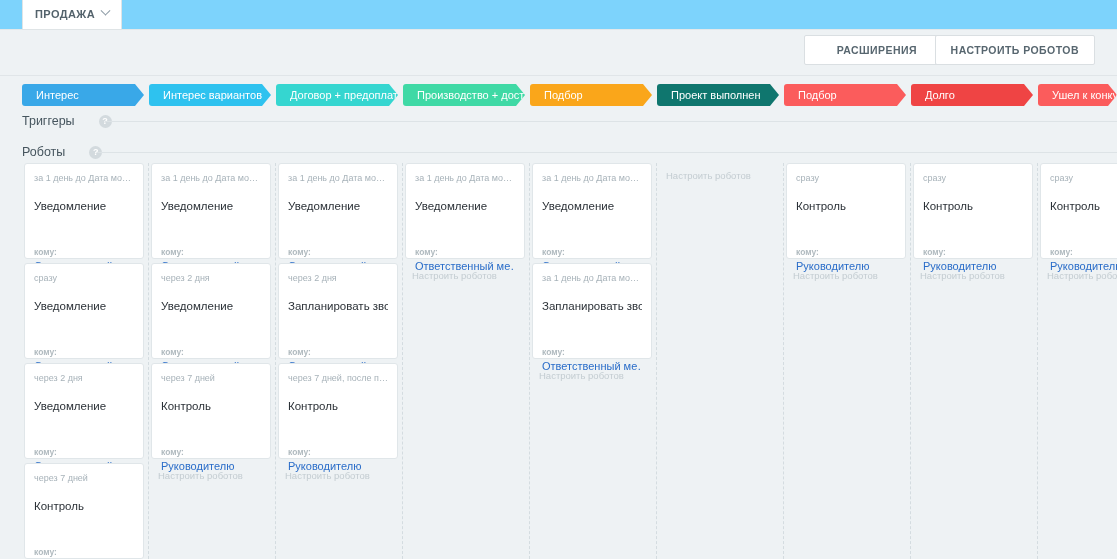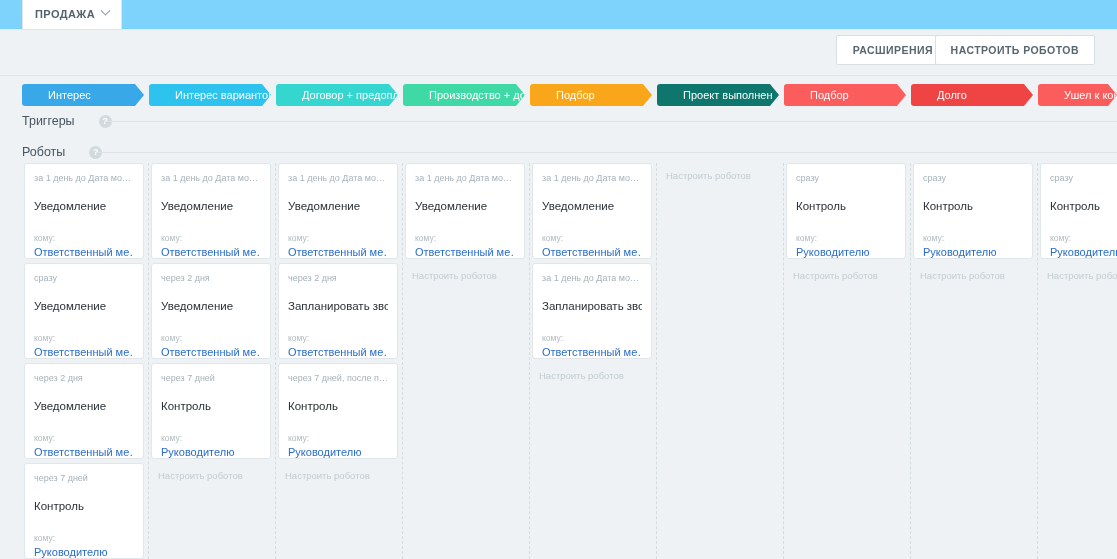--- a/index.html
+++ b/index.html
@@ -21,36 +21,36 @@
     font-size: 11px; font-weight: 700; letter-spacing: .4px;
     color: #53626b; cursor: pointer; text-transform: uppercase;
   }
   .chev { display:inline-block; width:7px; height:7px; border-right:1.4px solid #8a99a3;
           border-bottom:1.4px solid #8a99a3; transform: rotate(45deg) translate(-2px,-2px); }
 
   
   .actionrow { position:absolute; left:0; right:0; top:30px; height:45px; background:#eef2f4; }
   .btn-group { position:absolute; right:142px; top:5px; display:flex; height:30px;
                border:1px solid #dadfe2; background:#fff; border-radius:2px; }
-  .btn-group .main { display:flex; align-items:center; padding:0 16px; font-size:10.5px;
+  .btn-group .main { display:flex; align-items:center; padding:0 32px; font-size:10.5px;
                      font-weight:700; letter-spacing:.45px; color:#57666f; cursor:pointer; }
   .btn-group .split { width:1px; background:#e2e7ea; margin:6px 0; }
   .btn-group .arrow { display:flex; align-items:center; justify-content:center; width:24px; cursor:pointer; }
   .caret-dn { width:0;height:0;border-left:4px solid transparent;border-right:4px solid transparent;
               border-top:4.5px solid #8c9aa3; }
   .btn-plain { position:absolute; right:22px; top:5px; height:30px; display:flex; align-items:center;
                padding:0 15px; border:1px solid #dadfe2; background:#fff; border-radius:2px;
                font-size:10.5px; font-weight:700; letter-spacing:.45px; color:#57666f; cursor:pointer; }
 
   .hrule { position:absolute; left:0; right:0; top:75px; height:1px; background:#e0e5e8; }
 
   
   .stages { position:absolute; left:0; top:84px; height:22px; }
   .pill { position:absolute; top:0; height:22px; display:flex; align-items:center;
-          padding-left:26px; color:#fff; font-size:11px; white-space:nowrap;
+          padding-left:14px; color:#fff; font-size:11px; white-space:nowrap;
           overflow:hidden; cursor:pointer;
           clip-path: polygon(0 0, calc(100% - 9px) 0, 100% 50%, calc(100% - 9px) 100%, 0 100%);
           border-radius:3px 0 0 3px; }
 
   
   .seclabel { position:absolute; left:22px; display:flex; align-items:center; gap:24px; }
   .seclabel .txt { font-size:12.5px; color:#46555e; }
   .qmark { width:13px; height:13px; border-radius:50%; background:#d3dade; color:#fff;
            font-size:9px; line-height:13px; text-align:center; font-weight:700; cursor:pointer; }
   .secline { position:absolute; height:1px; background:#dde3e6; }
@@ -59,21 +59,21 @@
   .grid { position:absolute; left:0; top:163px; right:0; bottom:0; }
   .col { position:absolute; top:0; bottom:0; width:127px; }
   .col .sep { position:absolute; right:0; top:0; bottom:0; width:0;
               border-right:1px dashed #d4dce0; }
   .card { position:absolute; left:2px; width:120px; height:96px; background:#fff;
           border:1px solid #e0e6e9; border-radius:3px; padding:8px 9px 0 9px; cursor:pointer; }
   .card .when { font-size:9px; color:#a7b2b9; line-height:12px; white-space:nowrap;
                 overflow:hidden; text-overflow:ellipsis; }
   .card .title { font-size:11.5px; color:#2b3137; margin-top:15px; line-height:14px;
                  white-space:nowrap; overflow:hidden; }
-  .card .komu-label { font-size:8.5px; color:#b0babf; margin-top:20px; }
+  .card .komu-label { font-size:8.5px; color:#b0babf; margin-top:34px;font-weight:bold; }
   .card .komu-val { font-size:11px; color:#2a6dc9; margin-top:3px; white-space:nowrap;
                     overflow:hidden; }
   .placeholder { position:absolute; left:9px; font-size:9.5px; color:#c3ccd1; cursor:pointer; }
 </style>
 </head>
 <body>
 
 <div id="app">
 
   <div class="topbar">

